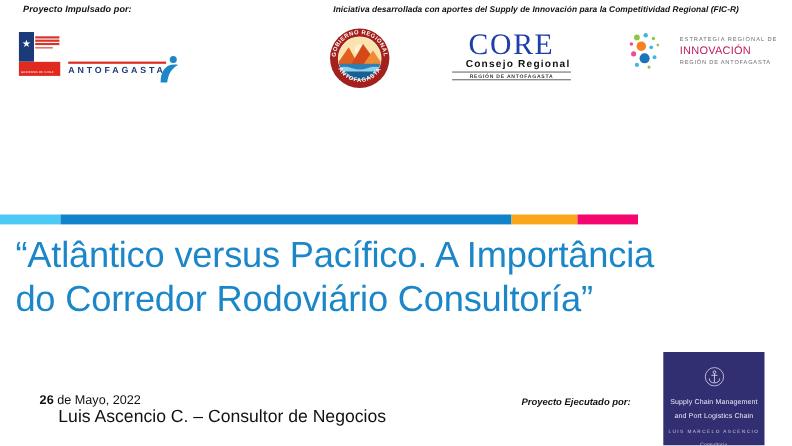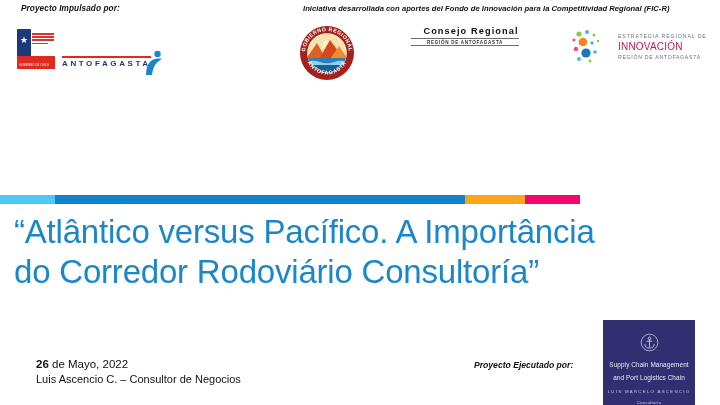--- a/index.html
+++ b/index.html
@@ -97,21 +97,21 @@
     position:absolute;left:14px;top:212px;width:700px;
     font-size:33px;line-height:40px;color:#1b87c9;font-weight:normal;
     letter-spacing:-.2px;
   }
   .title .ln{display:block;}
 
   
   .foot{position:absolute;left:36px;top:357px;}
   .foot-date{font-size:11.5px;color:#111;line-height:15px;}
   .foot-date b{font-weight:bold;}
-  .foot-name{font-size:11px;color:#111;line-height:15px;}
+  .foot-name{font-size:16px;color:#111;line-height:15px;margin-left:17px;}
 
   .exec-label{
     position:absolute;left:474px;top:360px;
     font-size:8.6px;font-weight:bold;font-style:italic;color:#101010;
     white-space:nowrap;
   }
 
   
   .card{
     position:absolute;left:603px;top:320px;width:92px;height:85px;
@@ -126,21 +126,21 @@
     font-size:4.3px;letter-spacing:1.3px;color:#c9c9e0;margin-top:6px;
   }
   .card-l3{font-size:4.4px;color:#c9c9e0;margin-top:6px;letter-spacing:.2px;}
 </style>
 </head>
 <body>
 
 <div class="slide">
 
   <div class="hdr-left-label">Proyecto Impulsado por:</div>
-  <div class="hdr-right-label">Iniciativa desarrollada con aportes del Fondo de Innovación para la Competitividad Regional (FIC-R)</div>
+  <div class="hdr-right-label">Iniciativa desarrollada con aportes del Supply de Innovación para la Competitividad Regional (FIC-R)</div>
 
   <div class="corfo">
     <div class="corfo-flag">
       <div class="ff-top">
         <div class="ff-blue">
           <div class="ff-star">★</div>
         </div>
         <div class="ff-white">
           <div class="ff-lines">
               <i></i>
@@ -187,20 +187,21 @@
       <text font-size="5.3" font-weight="bold" fill="#fff" letter-spacing=".45" font-family="Liberation Sans, sans-serif">
         <textPath href="#arcTop" startOffset="50%" text-anchor="middle">GOBIERNO REGIONAL</textPath>
       </text>
       <text font-size="5.3" font-weight="bold" fill="#fff" letter-spacing=".7" font-family="Liberation Sans, sans-serif">
         <textPath href="#arcBot" startOffset="50%" text-anchor="middle">ANTOFAGASTA</textPath>
       </text>
     </svg>
   </div>
 
   <div class="core">
+    <div class="core-word">CORE</div>
     <div class="core-sub">Consejo Regional</div>
     <div class="core-sub2">REGIÓN DE ANTOFAGASTA</div>
   </div>
 
   <div class="eri">
     <div class="eri-dots">
       <svg viewBox="0 0 44 38" width="44" height="38">
         <circle cx="9" cy="6" r="2.6" fill="#8dc63f"></circle>
         <circle cx="17" cy="4" r="2.0" fill="#41b6e6"></circle>
         <circle cx="24" cy="7" r="1.5" fill="#8dc63f"></circle>

